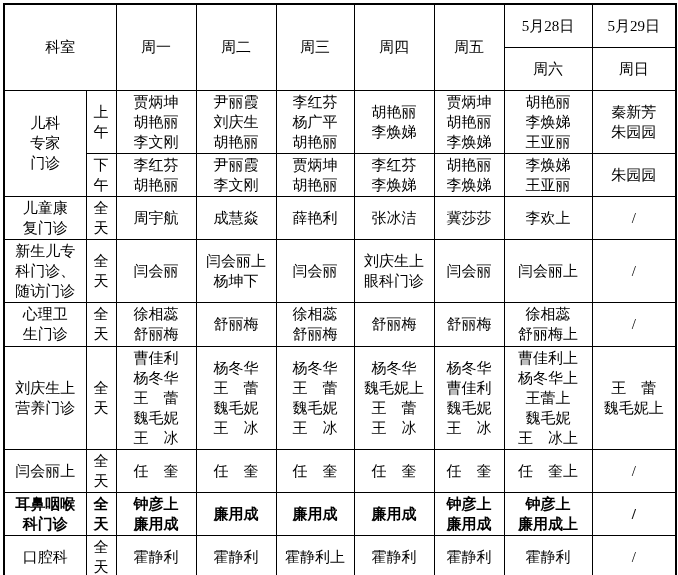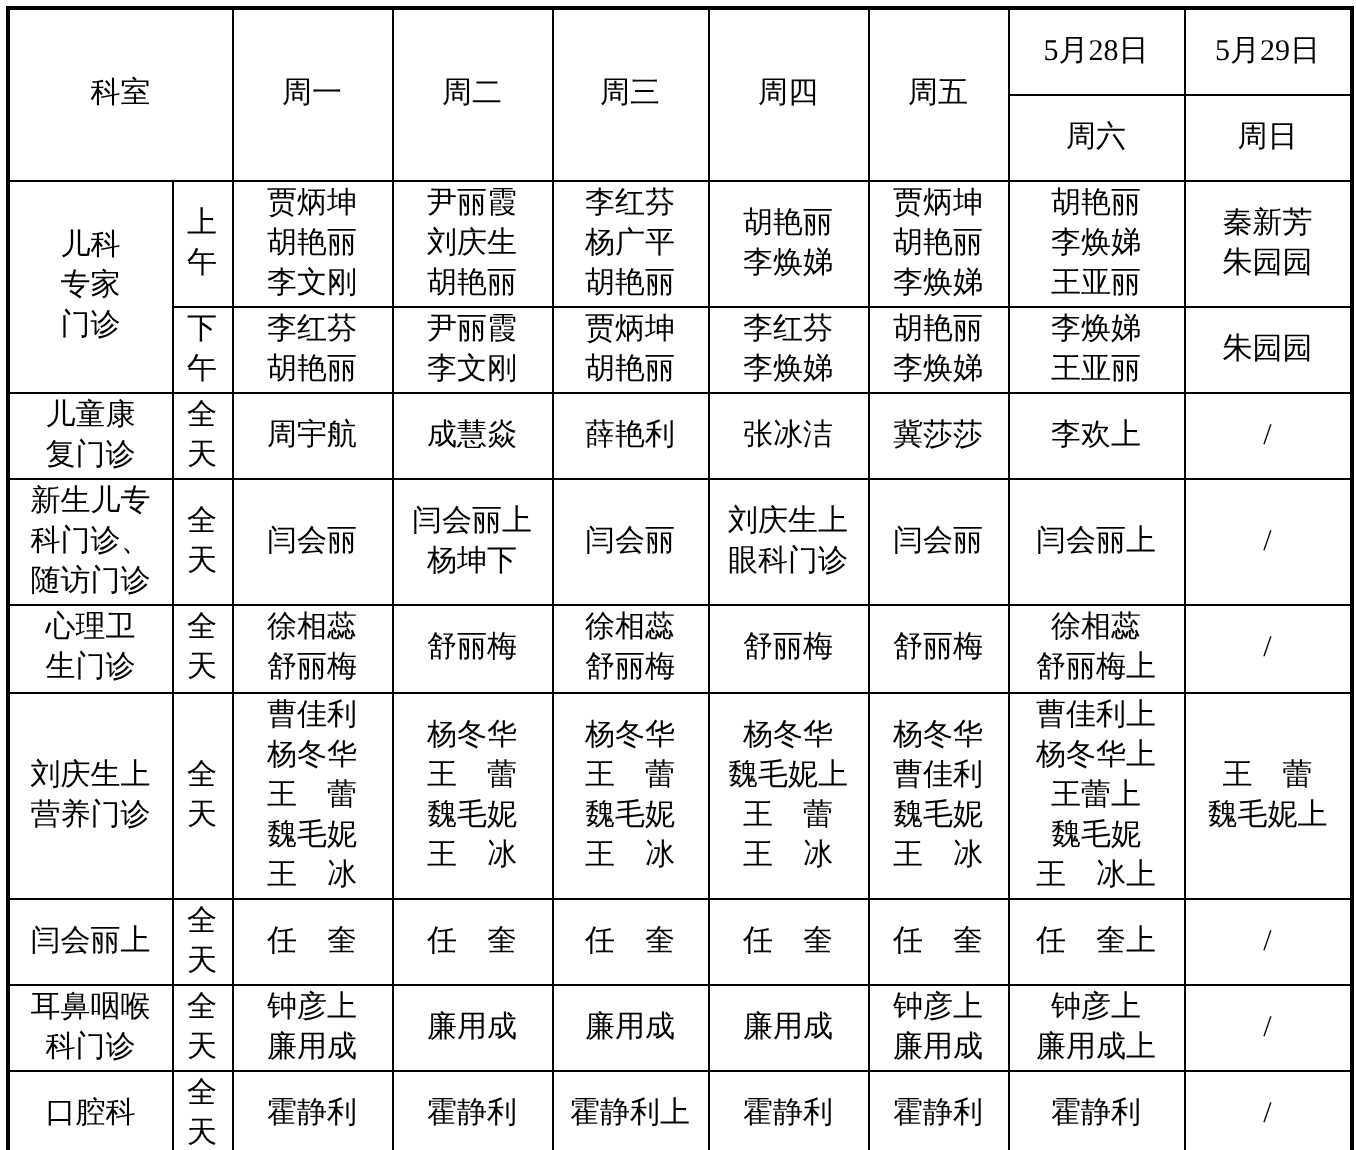--- a/index.html
+++ b/index.html
@@ -41,21 +41,21 @@
   col.c-sun { width: 84px; }
   
   tr.h-hdr  { height: 43px; }
   tr.h-am   { height: 59px; }
   tr.h-pm   { height: 43px; }
   tr.h-r2   { height: 41px; }
   tr.h-r3   { height: 62px; margin-top: 15px; }
   tr.h-r4   { height: 44px; }
   tr.h-r5   { height: 101px; }
   tr.h-r6   { height: 39px; }
-  tr.h-r7   { height: 42px; }
+  tr.h-r7   { height: 42px; font-weight: bold; }
   tr.h-r8   { height: 39px; }
 </style>
 </head>
 <body>
 
 <div class="sheet">
 <table class="schedule">
   <colgroup>
     <col class="c-dept">
         <col class="c-ampm">

